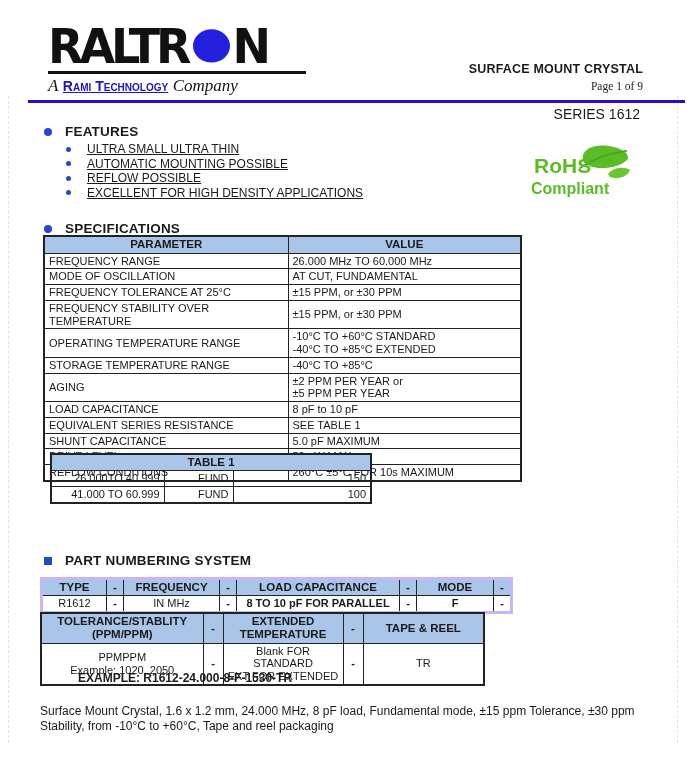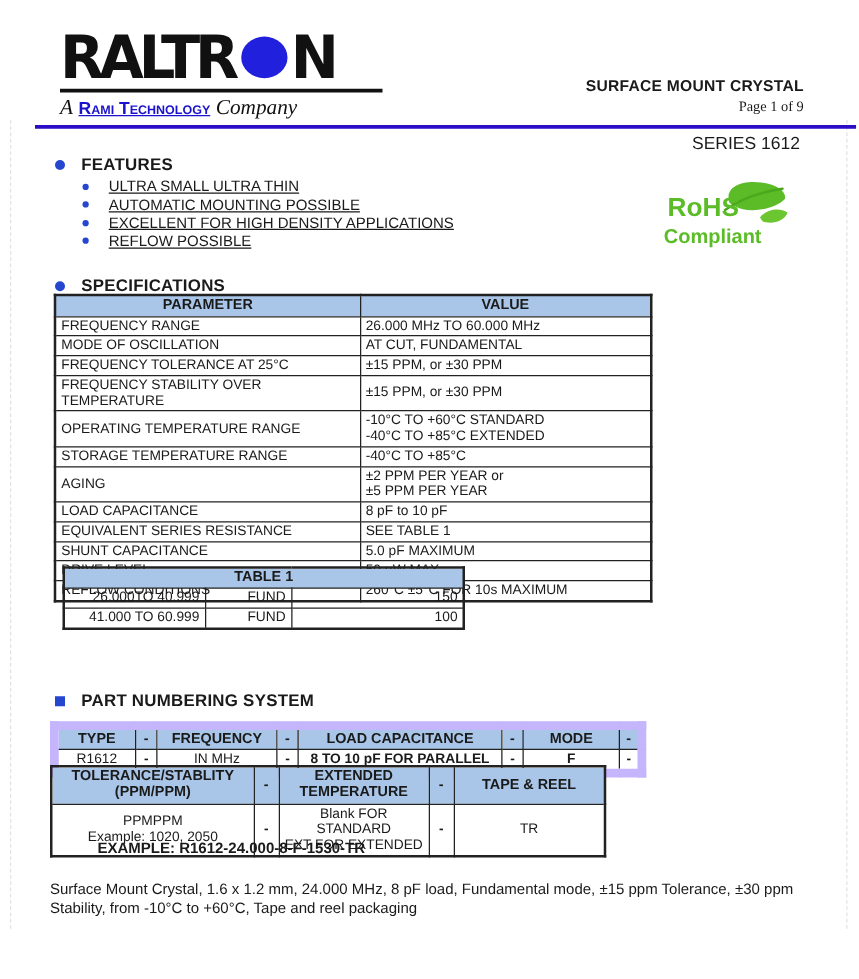--- a/index.html
+++ b/index.html
@@ -65,21 +65,21 @@
   .spec-table th { height:17px; }
   .spec-table td.param { text-align:left; }
   .spec-table td.val { }
 
   
   .t1-table { position:absolute; left:50px; top:453px; width:320px;
     border:2px solid #222; }
   .t1-table td { text-align:right;margin-left:44px; }
 
   
-  .pn-a { position:absolute; left:40px; top:577px; width:470px; border:7px solid #c4b5fd; }
+  .pn-a { position:absolute; left:40px; top:577px; width:470px; border:3px solid #c4b5fd; }
   .pn-a td { text-align:center; height:15px; }
   .pn-b { position:absolute; left:40px; top:612px; width:443px; border:2px solid #222; }
   .pn-b td { text-align:center; }
   .cell-bold { font-weight:bold; }
 
   
   .example { position:absolute; left:40px; top:671px; width:608px; }
   .example-label { font-size:12px; font-weight:bold; margin-bottom:19px;padding-left:38px; }
   .example-text { font-size:12px; line-height:1.22; }
 </style>
@@ -118,25 +118,25 @@
     <div class="feature-item">
       <span class="feature-dot"></span>
       <span class="feature-text">ULTRA SMALL ULTRA THIN</span>
     </div>
     <div class="feature-item">
       <span class="feature-dot"></span>
       <span class="feature-text">AUTOMATIC MOUNTING POSSIBLE</span>
     </div>
     <div class="feature-item">
       <span class="feature-dot"></span>
-      <span class="feature-text">EXCELLENT FOR HIGH DENSITY APPLICATIONS</span>
+      <span class="feature-text">REFLOW POSSIBLE</span>
     </div>
     <div class="feature-item">
       <span class="feature-dot"></span>
-      <span class="feature-text">REFLOW POSSIBLE</span>
+      <span class="feature-text">EXCELLENT FOR HIGH DENSITY APPLICATIONS</span>
     </div>
   </div>
 
   <div class="rohs">
     <svg width="104" height="56" viewBox="0 0 104 56">
       <path d="M55 16 C53 5 66 0 81 2 C94 4 101 9 100 15 C92 24 70 27 60 21 C56 19 55 18 55 16 Z" fill="#5bbc27"></path>
       <path d="M52 24 C62 17 78 10 98 7" stroke="#4aa81e" fill="none" stroke-width="2" stroke-linecap="round"></path>
       <path d="M80 30 C85 23 96 22 102 26 C100 33 89 36 82 33 Z" fill="#6cc62f"></path>
       <text x="6" y="29" font-family="Liberation Sans, sans-serif" font-size="21" font-weight="bold" fill="#5bbc27">RoHS</text>
       <text x="3" y="50" font-family="Liberation Sans, sans-serif" font-size="16" font-weight="bold" fill="#5bbc27">Compliant</text>

